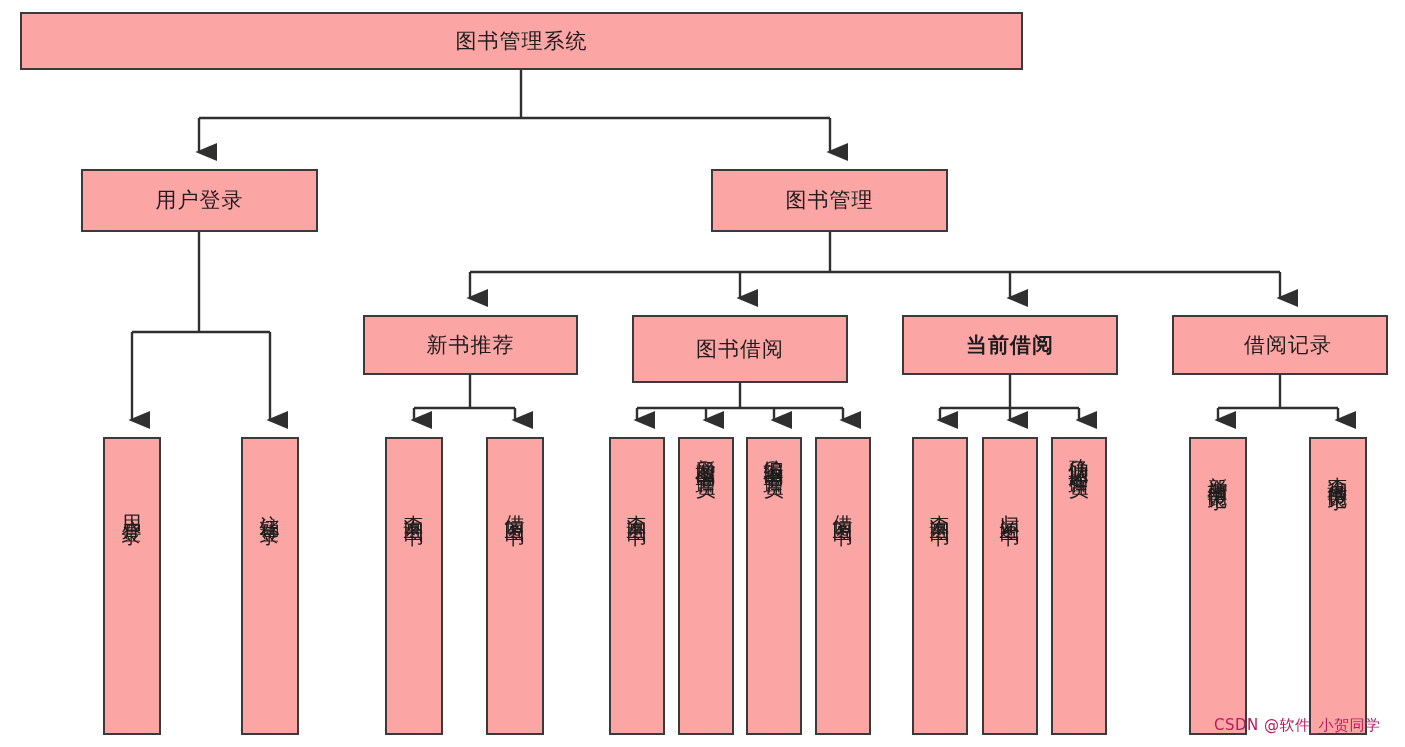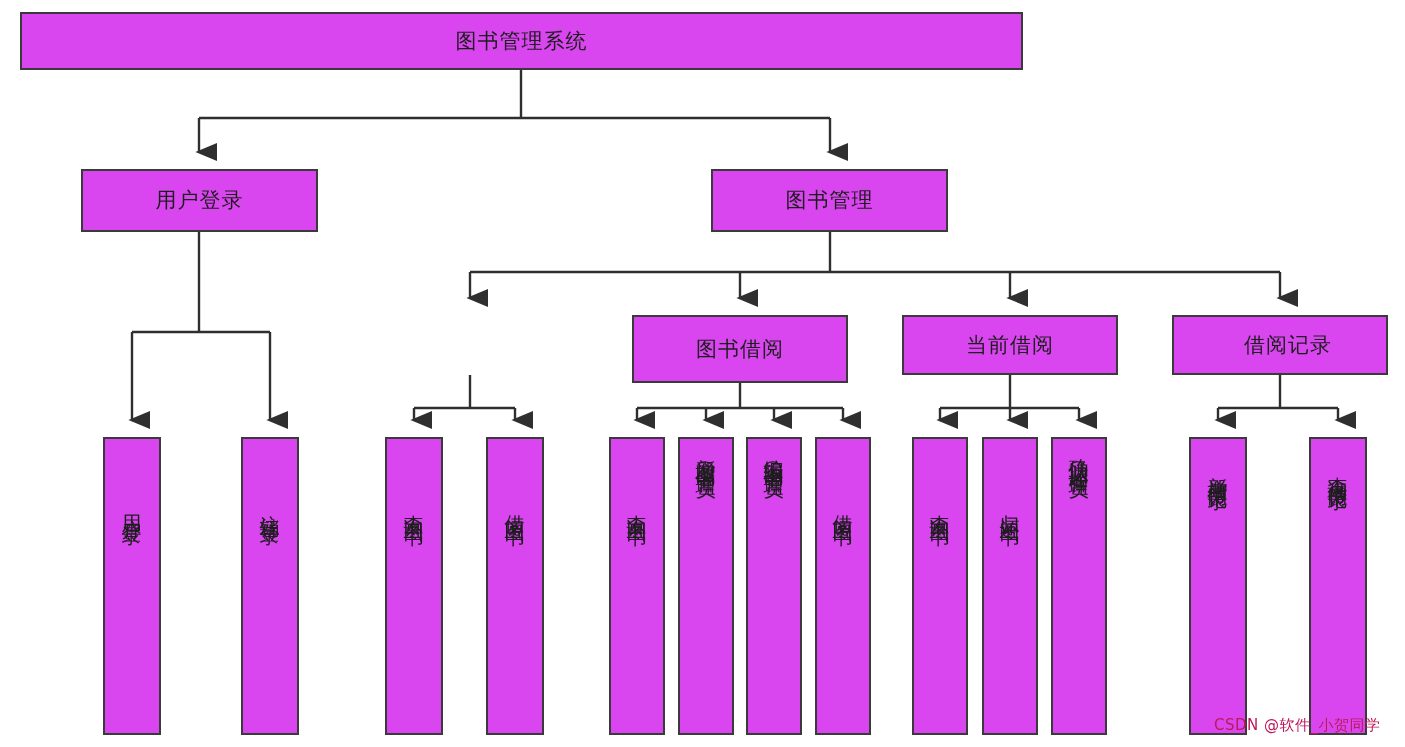--- a/index.html
+++ b/index.html
@@ -23,21 +23,21 @@
     left: 0;
     top: 0;
     width: 1405px;
     height: 747px;
     pointer-events: none;
   }
   .node {
     position: absolute;
     box-sizing: border-box;
     border: 2px solid #3a3a3a;
-    background: #d946ef;
+    background: #fca5a5;
     display: flex;
     align-items: center;
     justify-content: center;
     color: #1d1d1d;
   }
   .node .label {
     display: block;
     text-align: center;
     line-height: 1.08;
   }
@@ -132,24 +132,27 @@
     <span class="label">图书管理系统</span>
   </div>
 
   <div class="node horiz" style="left:81px; top:169px; width:237px; height:63px;">
     <span class="label">用户登录</span>
   </div>
   <div class="node horiz" style="left:711px; top:169px; width:237px; height:63px;justify-content:center;">
     <span class="label">图书管理</span>
   </div>
 
+  <div class="node horiz" style="left:363px; top:315px; width:215px; height:60px;">
+    <span class="label">新书推荐</span>
+  </div>
   <div class="node horiz" style="left:632px; top:315px; width:216px; height:68px;">
     <span class="label">图书借阅</span>
   </div>
-  <div class="node horiz" style="left:902px; top:315px; width:216px; height:60px;">
+  <div class="node horiz" style="left:902px; top:315px; width:216px; height:60px;font-weight:bold;">
     <span class="label">当前借阅</span>
   </div>
   <div class="node horiz" style="left:1172px; top:315px; width:216px; height:60px;padding-left:16px;">
     <span class="label">借阅记录</span>
   </div>
 
   <div class="node vert" style="left:103px; top:437px; width:58px; height:298px; padding-top:60px;">
     <span class="label">用户登录</span>
   </div>
   <div class="node vert" style="left:241px; top:437px; width:58px; height:298px; padding-top:60px;">

